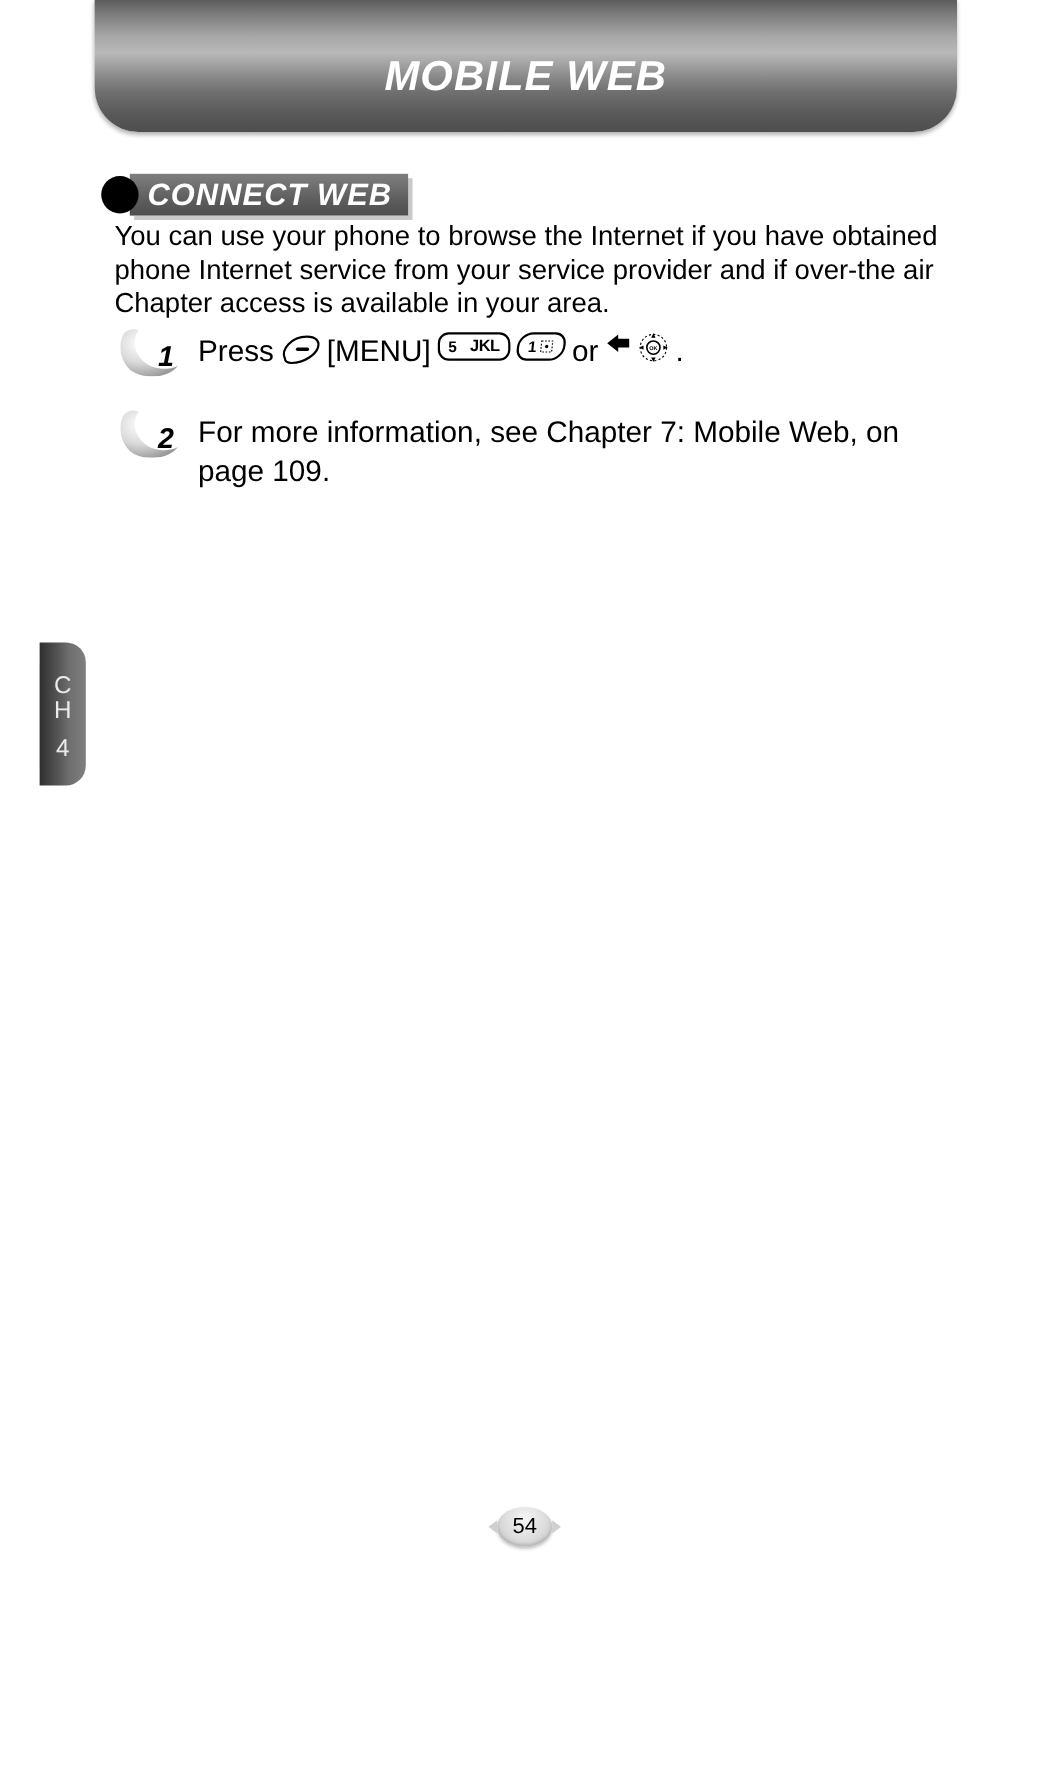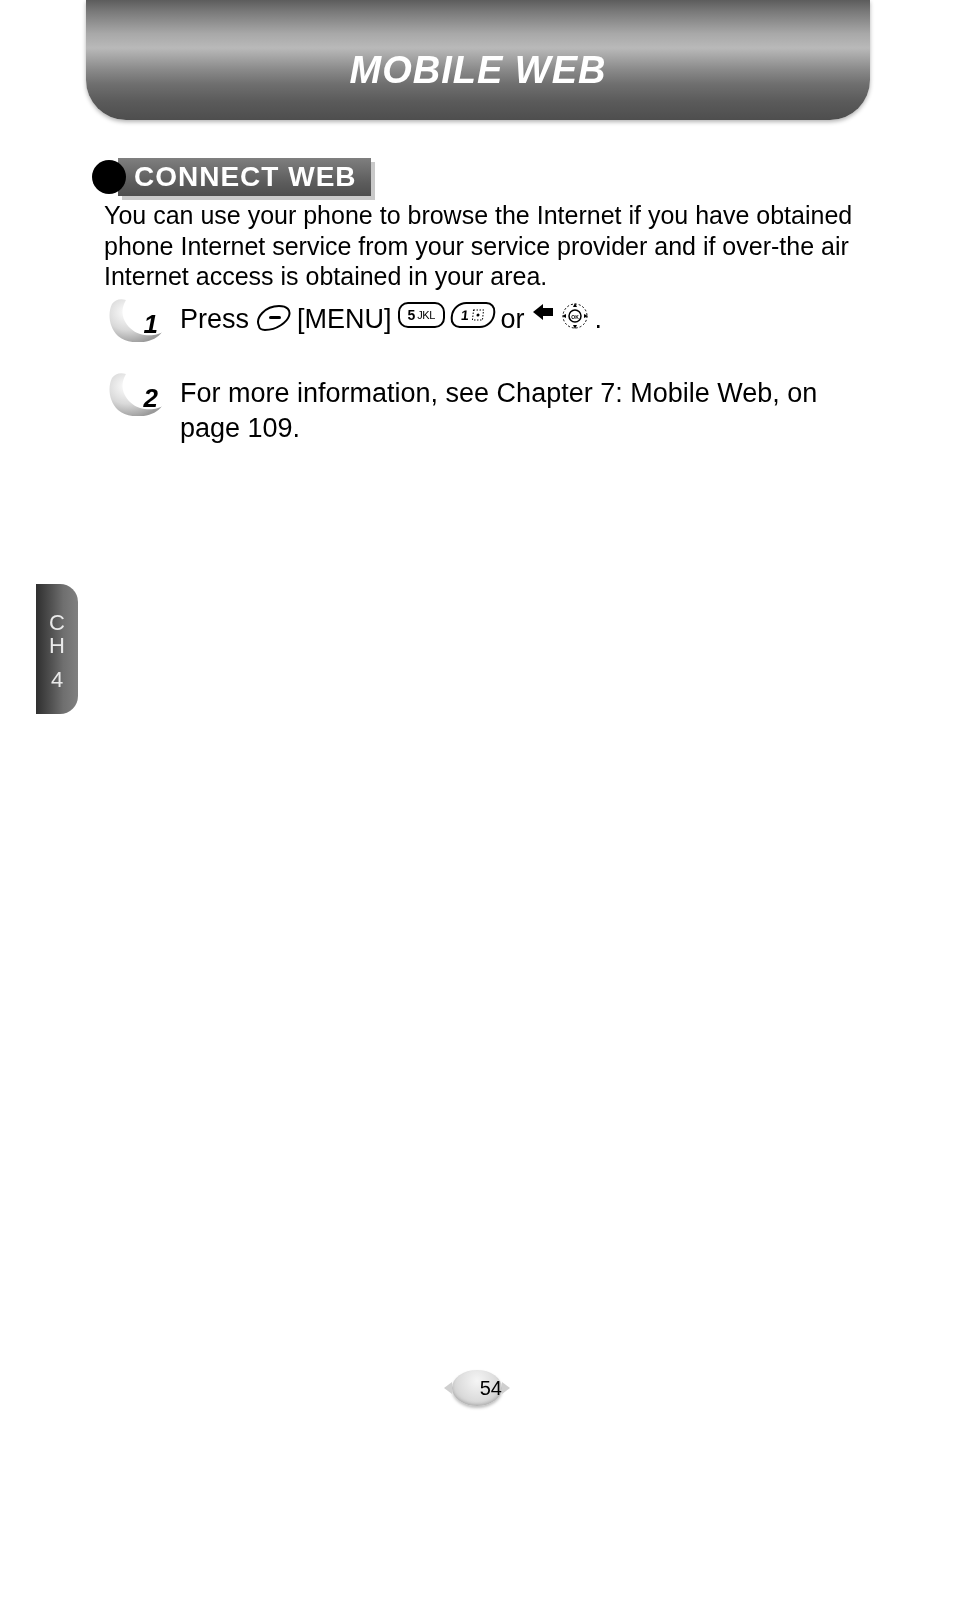--- a/index.html
+++ b/index.html
@@ -48,20 +48,21 @@
   }
   .heading-label-wrap {
     position: relative;
     margin-left: -8px;
   }
   .heading-label {
     background: linear-gradient(to bottom, #7f7f7f 0%, #6c6c6c 35%, #5c5c5c 65%, #4e4e4e 100%);
     color: #ffffff;
     font-size: 28px;
     font-weight: bold;
+    font-style: italic;
     letter-spacing: 1px;
     padding: 3px 14px 3px 16px;
     box-shadow: 4px 4px 0 #c9c9c9;
     font-family: Arial, Helvetica, sans-serif;
   }
 
   
   .intro {
     position: absolute;
     left: 104px;
@@ -139,21 +140,21 @@
     transform: translateX(-50%);
     bottom: 212px;
     width: 60px; height: 44px;
     display: flex; align-items: center; justify-content: center;
   }
   .page-number .oval {
     width: 50px; height: 36px;
     border-radius: 50% / 50%;
     background: radial-gradient(ellipse at 50% 30%, #f5f5f5 0%, #dcdcdc 55%, #bdbdbd 100%);
     box-shadow: 0 2px 3px rgba(0,0,0,0.25), inset 0 -2px 3px rgba(0,0,0,0.15);
-    display: flex; align-items: center; justify-content: flex-end;
+    display: flex; align-items: center; justify-content: center;
     position: relative;
   }
   .page-number .oval::before,
   .page-number .oval::after {
     content: "";
     position: absolute;
     top: 50%; transform: translateY(-50%);
     width: 0; height: 0;
     border-top: 6px solid transparent;
     border-bottom: 6px solid transparent;
@@ -164,38 +165,38 @@
 
   
   .key-pill {
     display: inline-flex; align-items: center; justify-content: center;
     border: 2px solid #000; border-radius: 10px;
     padding: 0 8px; height: 26px;
     font-size: 14px; font-weight: bold;
     background: #fff;
   }
   .key-pill.slanted { transform: skewX(-6deg); border-radius: 14px 10px 14px 10px; }
-  .key-pill small { font-size: 11px; font-weight: normal; margin-left: 2px; letter-spacing: -0.5px; }
+  .key-pill small { font-size: 15px; font-weight: bold; margin-left: 12px; letter-spacing: -0.5px; }
 </style>
 </head>
 <body>
 <div class="page">
 
   <div class="header-bar">
     <div class="header-title">MOBILE WEB</div>
   </div>
 
   <div class="section-heading">
     <div class="bullet"></div>
     <div class="heading-label-wrap">
       <div class="heading-label">CONNECT WEB</div>
     </div>
   </div>
 
-  <div class="intro">You can use your phone to browse the Internet if you have obtained phone Internet service from your service provider and if over-the air Internet access is obtained in your area.</div>
+  <div class="intro">You can use your phone to browse the Internet if you have obtained phone Internet service from your service provider and if over-the air Chapter access is available in your area.</div>
 
   <div class="steps">
 
     <div class="step">
       <div class="step-num">
         <svg width="58" height="46" viewBox="0 0 58 46">
           <defs>
             <radialGradient id="g1" cx="35%" cy="30%" r="75%">
               <stop offset="0%" stop-color="#ffffff"></stop>
               <stop offset="55%" stop-color="#d9d9d9"></stop>

